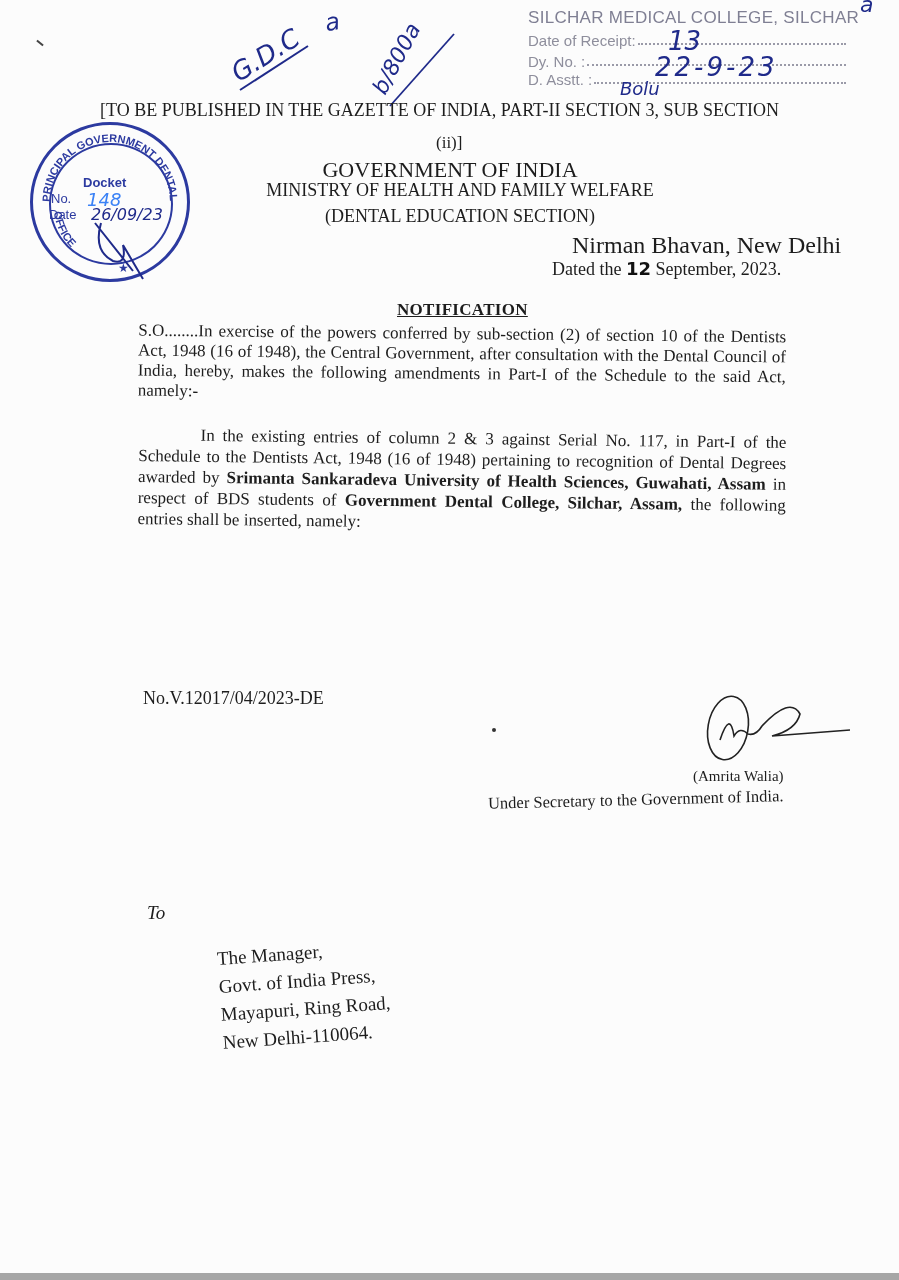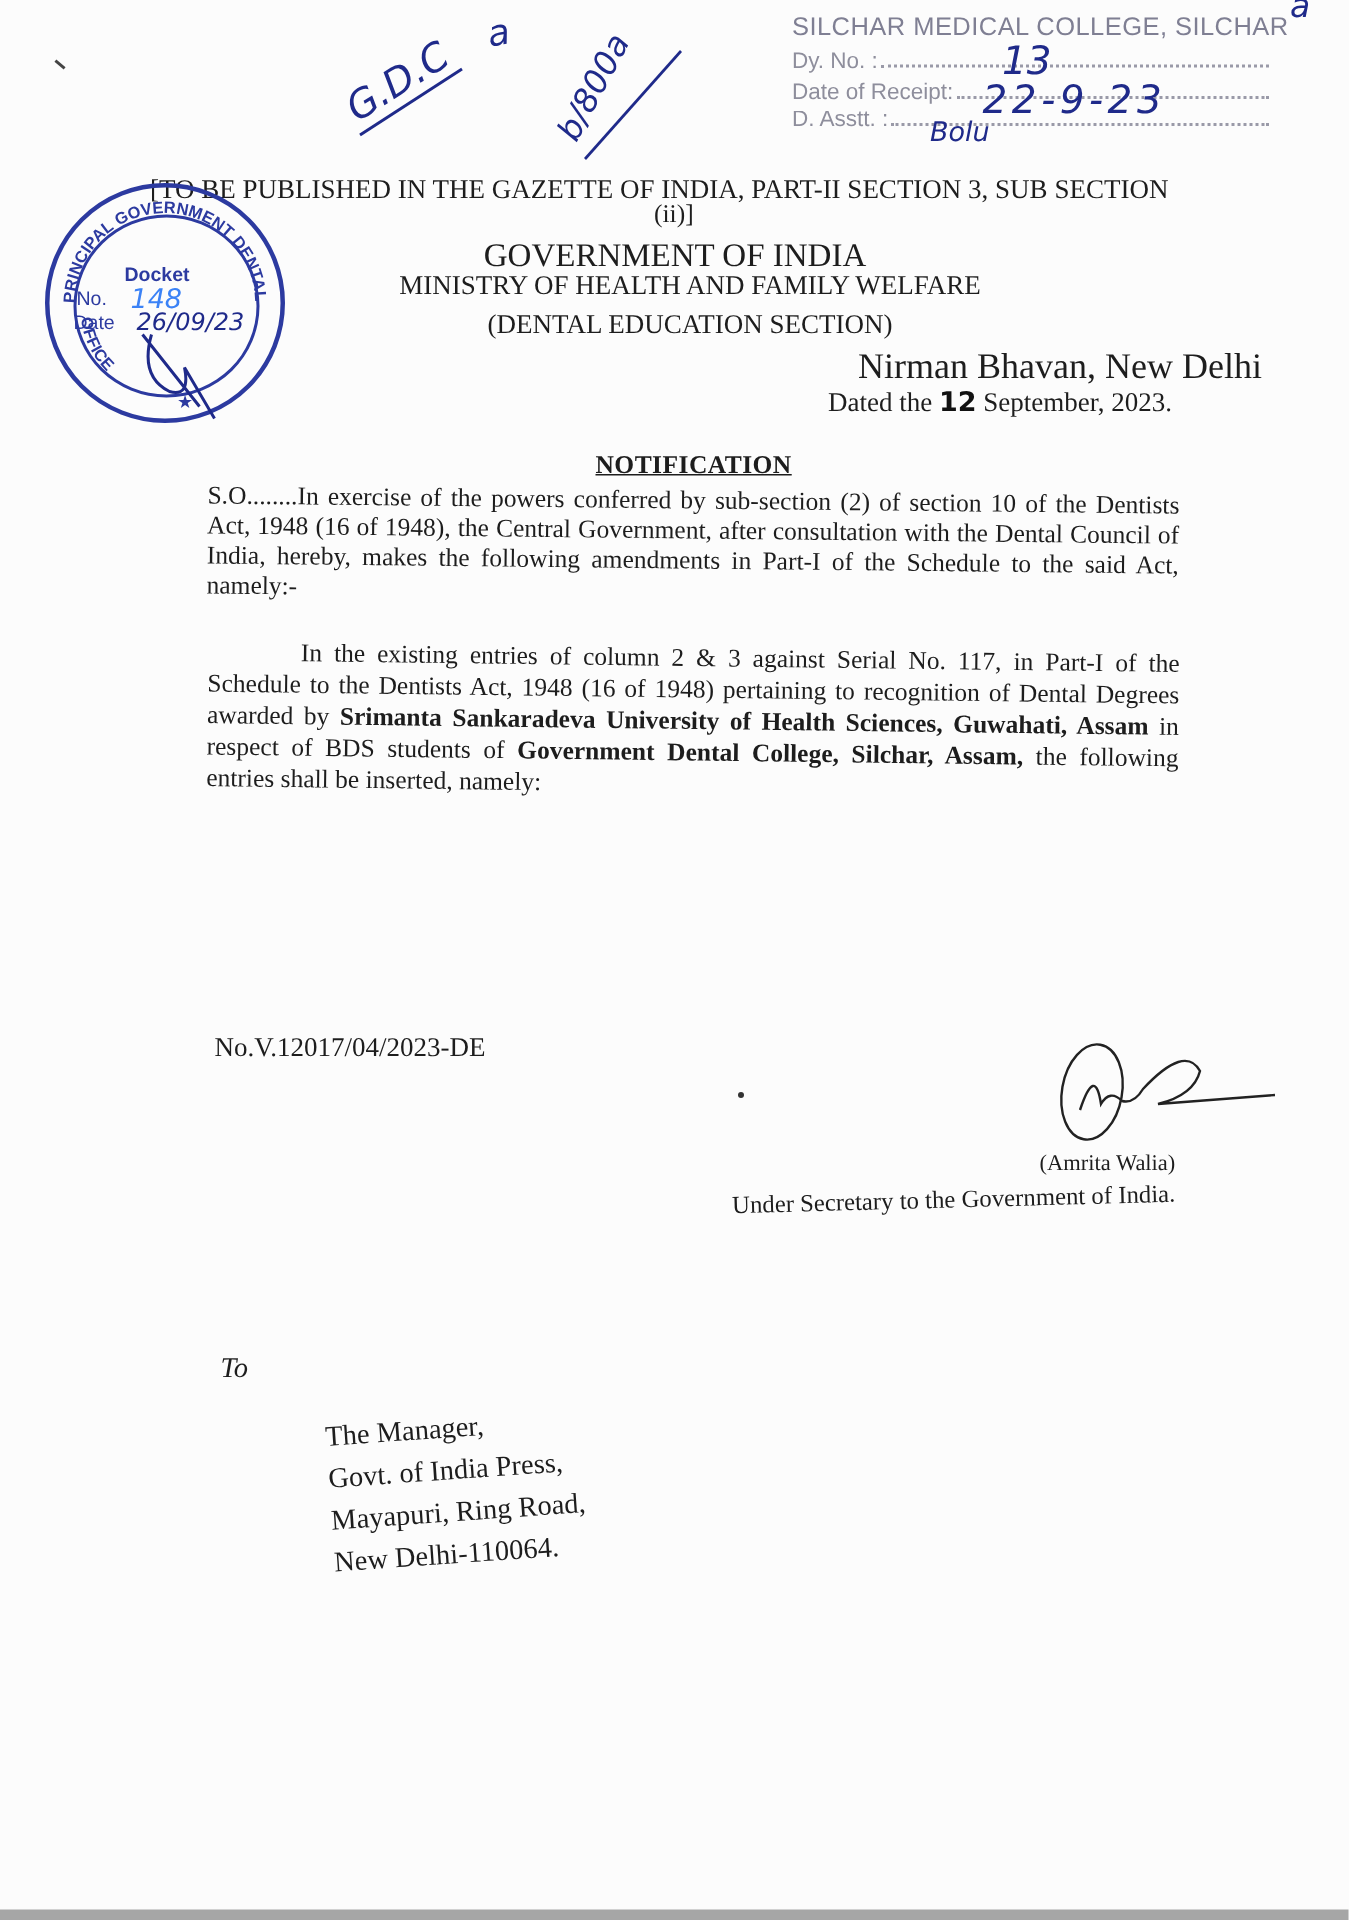--- a/index.html
+++ b/index.html
@@ -45,37 +45,37 @@
 <div class="abs hand" style="left:325px; top:8px; font-size:24px; transform:rotate(-10deg);">a</div>
 <div class="abs hand" style="left:358px; top:46px; font-size:22px; transform:rotate(-62deg);">b/800a</div>
 <svg class="abs" style="left:380px; top:30px;" width="80" height="80">
   <line x1="74" y1="4" x2="10" y2="76" stroke="#1f2a8a" stroke-width="1.8"></line>
 </svg>
 <div class="abs hand" style="left:860px; top:-8px; font-size:22px;">a</div>
 
 <div class="abs receipt sans">
   <div class="title">SILCHAR MEDICAL COLLEGE, SILCHAR</div>
   <div class="line">
-    <span>Dy. No. :</span>
+    <span>Date of Receipt:</span>
     <span class="dots"></span>
   </div>
   <div class="line">
-    <span>Date of Receipt:</span>
+    <span>Dy. No. :</span>
     <span class="dots"></span>
   </div>
   <div class="line" style="height:14px; overflow:hidden;">
     <span>D. Asstt. :</span>
     <span class="dots"></span>
   </div>
 </div>
 <div class="abs hand" style="left:668px; top:26px; font-size:26px;">13</div>
 <div class="abs hand" style="left:655px; top:52px; font-size:26px; letter-spacing:3px;">22-9-23</div>
 <div class="abs hand" style="left:620px; top:78px; font-size:18px;">Bolu</div>
 
-<div class="abs doc-text" style="left:100px; top:116px; font-size:18px; white-space:nowrap;">[TO BE PUBLISHED IN THE GAZETTE OF INDIA, PART-II SECTION 3, SUB SECTION</div>
+<div class="abs doc-text" style="left:100px; top:100px; font-size:18px; white-space:nowrap;">[TO BE PUBLISHED IN THE GAZETTE OF INDIA, PART-II SECTION 3, SUB SECTION</div>
 <div class="abs doc-text" style="left:436px; top:132px; font-size:17px;">(ii)]</div>
 
 <div class="abs stamp">
   <svg width="160" height="160" style="position:absolute; left:-3px; top:-3px;">
     <defs>
       <path id="ringTop" d="M 20 80 A 60 60 0 0 1 140 80"></path>
       <path id="ringBottom" d="M 24 90 A 58 58 0 0 0 80 142"></path>
     </defs>
     <text font-family="Liberation Sans, sans-serif" font-weight="bold" font-size="11" fill="#2c3aa0">
       <textPath href="#ringTop">PRINCIPAL GOVERNMENT DENTAL COLLEGE</textPath>

